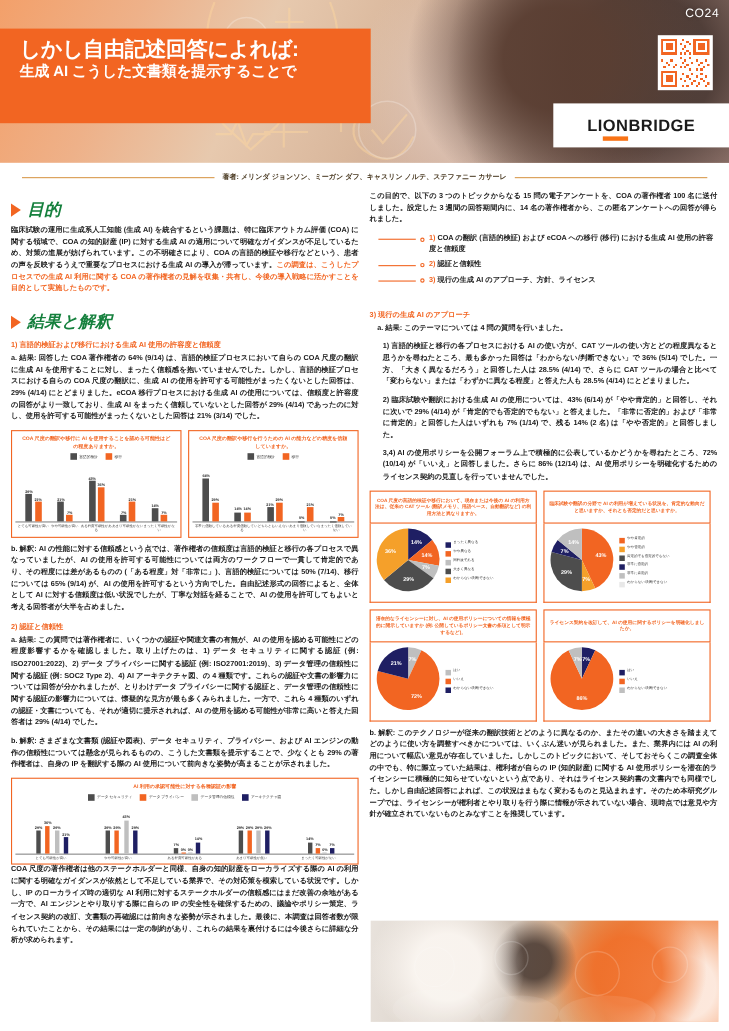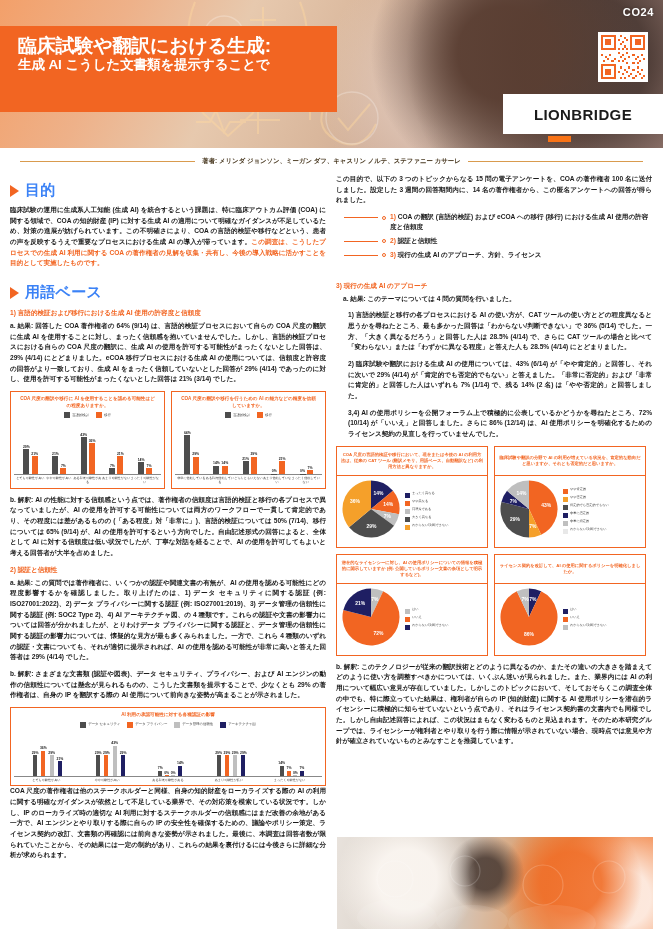--- a/index.html
+++ b/index.html
@@ -26,56 +26,56 @@
 
   .title-block {
     position: absolute; left: 0; top: 26px; width: 337px; min-height: 86px;
     background: #f26522; color: #fff; padding: 9px 16px 11px 18px;
   }
   .title-main { font-size: 19px; font-weight: bold; line-height: 1.12; letter-spacing: -0.2px; }
   .title-sub { font-size: 13.5px; font-weight: bold; line-height: 1.34; margin-top: 3px; letter-spacing: -0.1px;}
 
   .co-badge {
     position: absolute; right: 9px; top: 6px; color: #fff;
-    font-size: 11px; font-weight: bold; letter-spacing: .6px;
+    font-size: 11px; font-weight: normal; letter-spacing: .6px;
     text-shadow: 0 0 3px rgba(0,0,0,.35);
     text-align: center;
   }
   .qr {
     position: absolute; right: 15px; top: 32px; width: 50px; height: 50px;
     background: #fff; padding: 3px;
   }
   .qr svg { display:block; width:100%; height:100%; }
   .brand {
     position: absolute; right: 0; bottom: 14px; width: 160px; height: 40px;
     background: #fff; display: flex; align-items: center; justify-content: center;
   }
   .brand-txt { font-size: 15px; font-weight: bold; letter-spacing: .4px; color:#1b1b1b; }
-  .brand-txt .u { border-bottom: 6px solid #f97316; padding-bottom: 13px; }
+  .brand-txt .u { border-bottom: 4px solid #f97316; padding-bottom: 1px; }
 
   
   .authors {
     position: relative; height: 26px; display: flex; align-items: center;
     justify-content: center; gap: 7px; padding: 0 20px;
   }
   .rule { flex: 1; height: 1px; background: #d99b4e; }
   .authors-txt { font-size: 6.4px; color: #4a3a22; white-space: nowrap; font-weight: bold; }
 
   
   .cols { display: flex; padding: 0 10px; gap: 10px; }
   .col { width: 316px; }
 
   
   .sec-head { display: flex; align-items: center; gap: 6px; margin: 7px 0 5px; }
   .sec-arrow {
     width: 0; height: 0;
     border-top: 6px solid transparent; border-bottom: 6px solid transparent;
     border-left: 9px solid #f26522;
   }
-  .sec-title { font-size: 15px; font-weight: bold; color: #3b82f6; letter-spacing: .3px; }
+  .sec-title { font-size: 15px; font-weight: bold; color: #15803d; letter-spacing: .3px; font-style: italic; }
 
   .body-txt {
     font-size: 6.6px; line-height: 1.62; color: #1b1b1b; text-align: justify;
     font-weight: bold;
   }
   .body-txt .hl { color: #f26522; }
   .sub-head { font-size: 6.6px; font-weight: bold; color: #f26522; margin: 7px 0 3px; }
   .lead { font-weight: bold; }
   .p { margin-bottom: 6px; }
 
@@ -233,21 +233,21 @@
           <rect x="11" y="20" width="1" height="1"></rect>
             <rect x="13" y="19" width="1" height="1"></rect>
           <rect x="15" y="20" width="1" height="1"></rect>
             <rect x="17" y="17" width="1" height="1"></rect>
           <rect x="19" y="20" width="1" height="1"></rect>
         </g>
       </svg>
     </div>
 
     <div class="title-block">
-      <div class="title-main">臨床試験や翻訳における生成:</div>
+      <div class="title-main">しかし自由記述回答によれば:</div>
       <div class="title-sub" style="margin-top:0">生成 AI こうした文書類を提示することで</div>
     </div>
 
     <div class="brand">
       <div class="brand-txt">
         <span>LI</span><span class="u">ON</span><span>BRIDGE</span>
       </div>
     </div>
   </div>
 
@@ -264,21 +264,21 @@
       <div class="sec-head">
         <div class="sec-arrow"></div>
         <div class="sec-title">目的</div>
       </div>
       <div class="body-txt">
         <span>臨床試験の運用に生成系人工知能 (生成 AI) を統合するという課題は、特に臨床アウトカム評価 (COA) に関する領域で、COA の知的財産 (IP) に対する生成 AI の適用について明確なガイダンスが不足しているため、対策の進展が妨げられています。この不明確さにより、COA の言語的検証や移行などという、患者の声を反映するうえで重要なプロセスにおける生成 AI の導入が滞っています。</span><span class="hl">この調査は、こうしたプロセスでの生成 AI 利用に関する COA の著作権者の見解を収集・共有し、今後の導入戦略に活かすことを目的として実施したものです。</span>
       </div>
 
       <div class="sec-head" style="margin-top:14px">
         <div class="sec-arrow"></div>
-        <div class="sec-title">用語ベース</div>
+        <div class="sec-title">結果と解釈</div>
       </div>
 
       <div class="sub-head">1) 言語的検証および移行における生成 AI 使用の許容度と信頼度</div>
       <div class="body-txt p">
         <span class="lead">a. 結果:</span>
         <span>回答した COA 著作権者の 64% (9/14) は、言語的検証プロセスにおいて自らの COA 尺度の翻訳に生成 AI を使用することに対し、まったく信頼感を抱いていませんでした。しかし、言語的検証プロセスにおける自らの COA 尺度の翻訳に、生成 AI の使用を許可する可能性がまったくないとした回答は、29% (4/14) にとどまりました。eCOA 移行プロセスにおける生成 AI の使用については、信頼度と許容度の回答がより一致しており、生成 AI をまったく信頼していないとした回答が 29% (4/14) であったのに対し、使用を許可する可能性がまったくないとした回答は 21% (3/14) でした。</span>
       </div>
 
       <div class="two-charts">
         <div class="chart-card">

